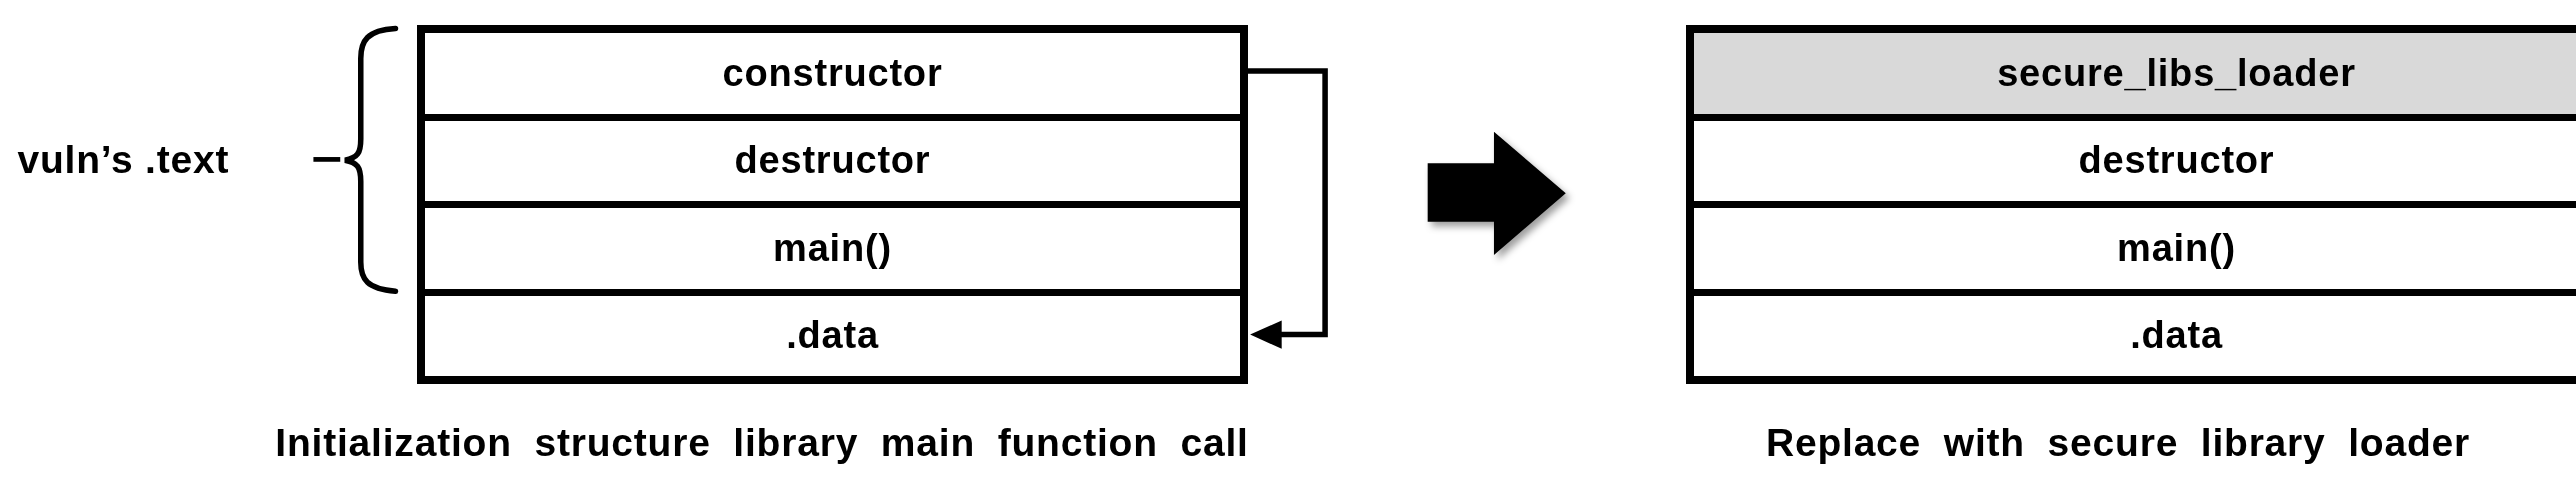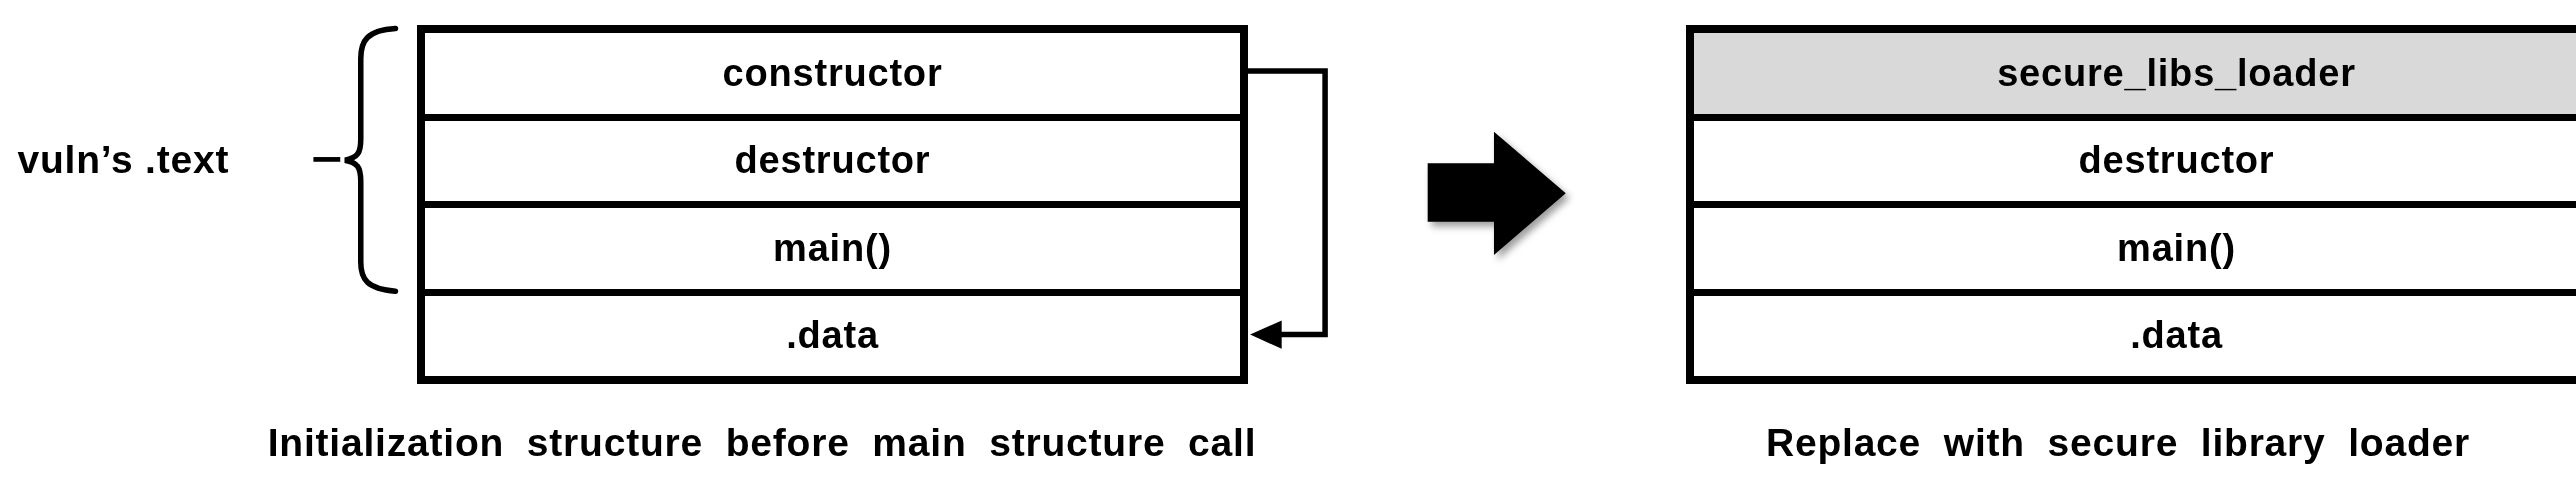--- a/index.html
+++ b/index.html
@@ -92,17 +92,17 @@
       <span>destructor</span>
     </div>
     <div class="row">
       <span>main()</span>
     </div>
     <div class="row">
       <span>.data</span>
     </div>
   </div>
 
-  <div class="caption" id="caption-left">Initialization structure before main structure call</div>
+  <div class="caption" id="caption-left">Initialization structure library main function call</div>
   <div class="caption" id="caption-right">Replace with secure library loader</div>
 
 </div>
 
 
 </body></html>

